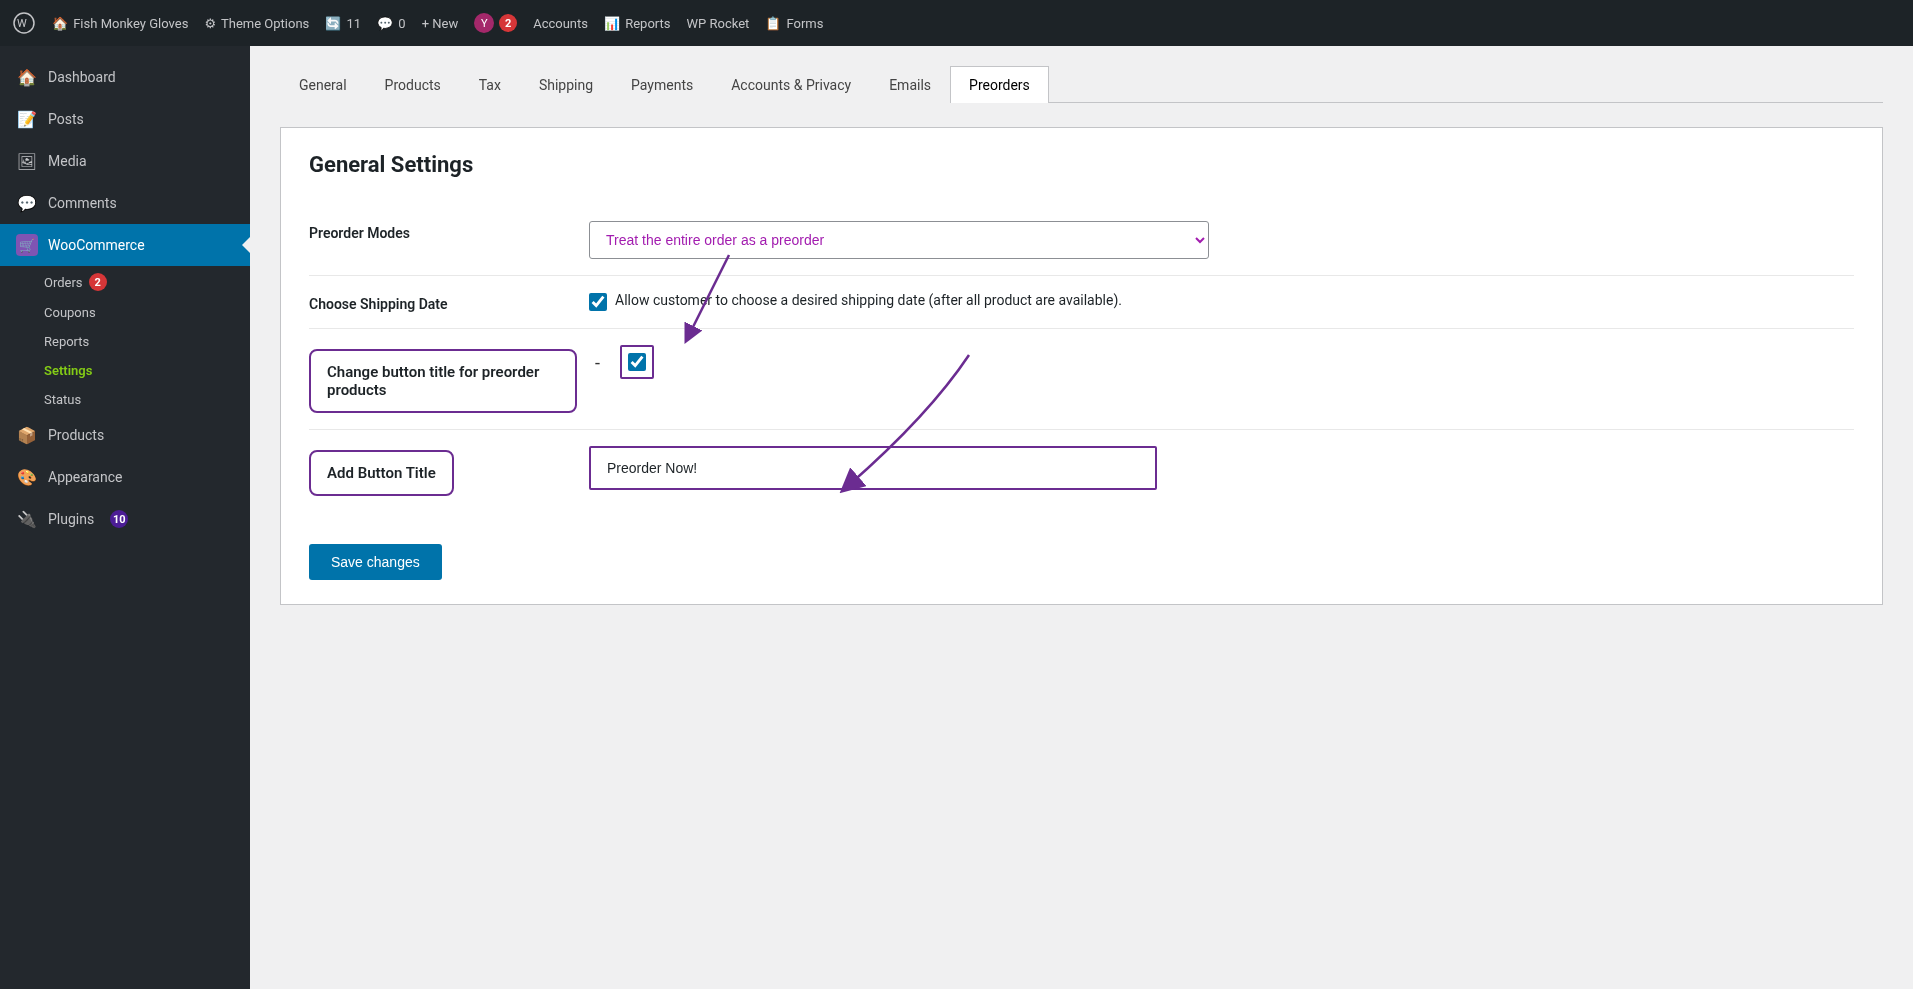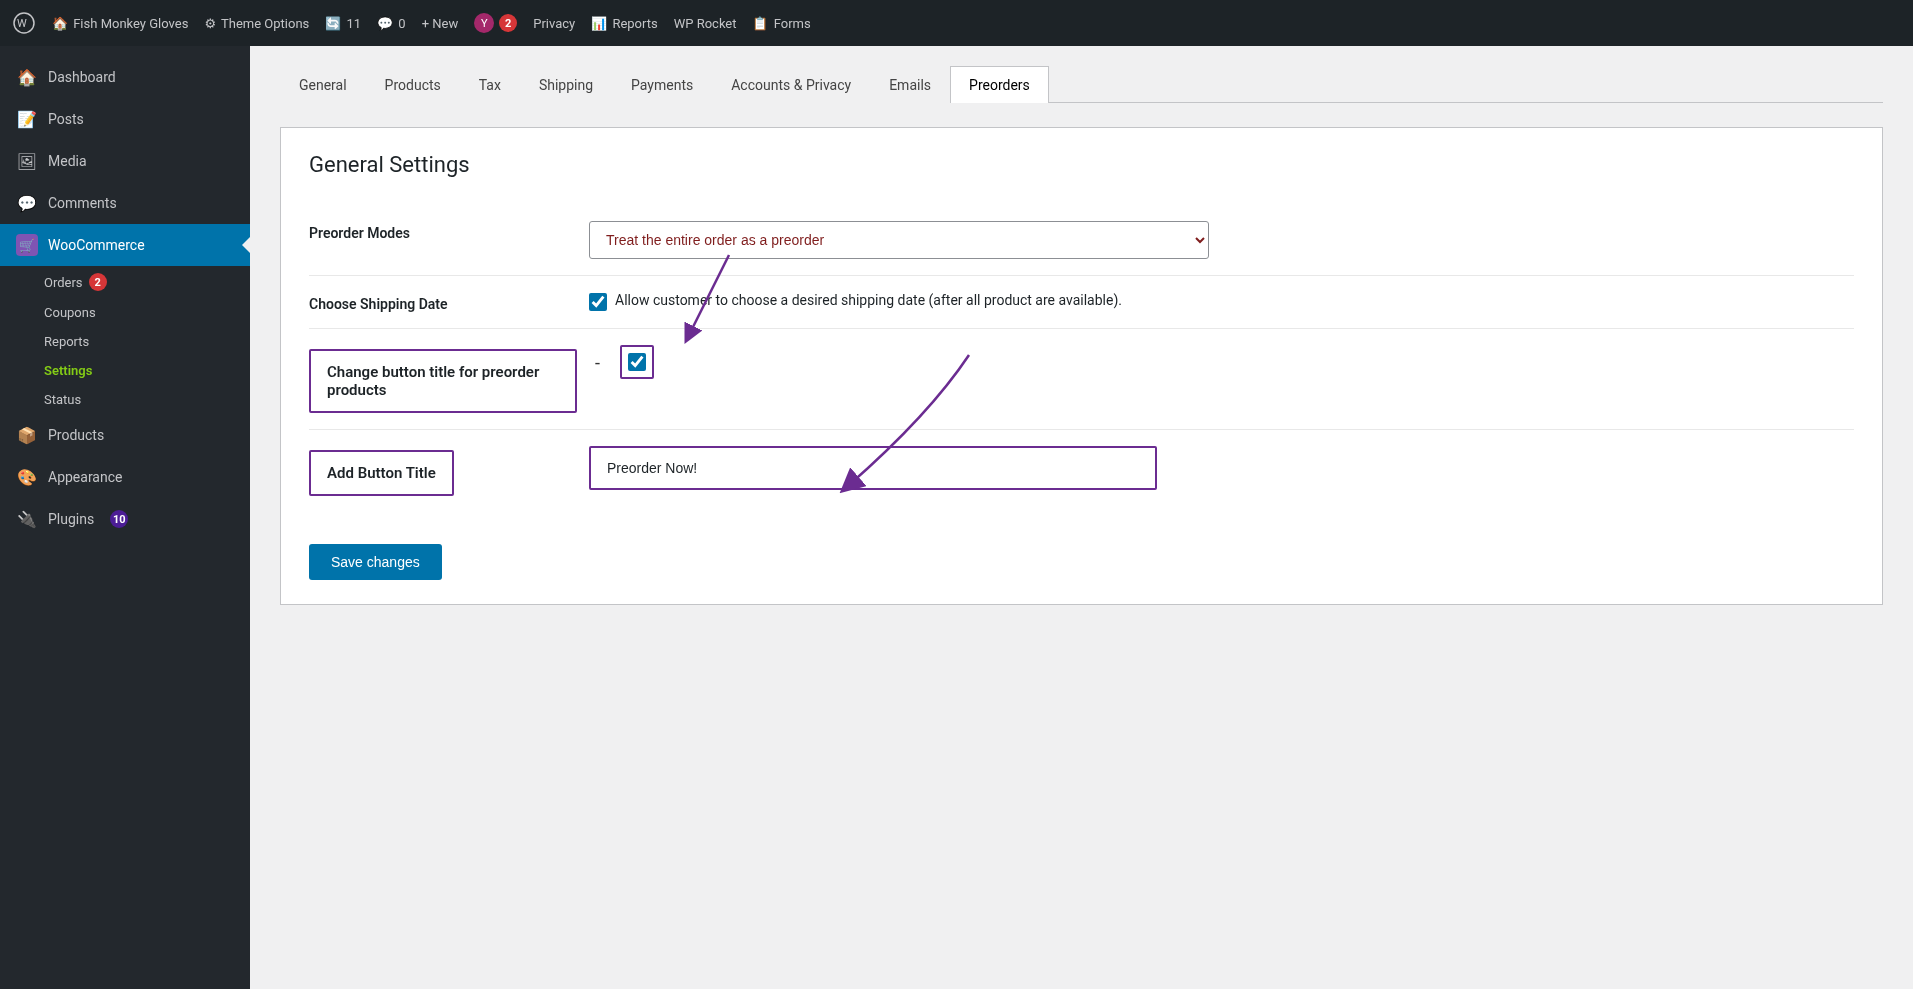--- a/index.html
+++ b/index.html
@@ -147,21 +147,21 @@
     }
 
     
     .settings-wrap {
       background: #fff;
       padding: 24px 28px;
       border: 1px solid #c3c4c7;
     }
     .settings-title {
       font-size: 22px;
-      font-weight: 400;
+      font-weight: 700;
       color: #1d2327;
       margin-bottom: 28px;
     }
 
     .settings-table {
       width: 100%;
       border-collapse: collapse;
     }
     .settings-table tr {
       border-top: 1px solid #e8e8e8;
@@ -185,21 +185,21 @@
     }
 
     
     .select-field {
       height: 38px;
       padding: 8px 12px;
       border: 1px solid #8c8f94;
       border-radius: 3px;
       background: #fff;
       font-size: 14px;
-      color: #7f1d1d;
+      color: #a21caf;
       width: 620px;
       max-width: 100%;
       appearance: auto;
       cursor: pointer;
     }
 
     
     .checkbox-label {
       display: flex;
       align-items: flex-start;
@@ -219,21 +219,21 @@
 
     
     .highlight-box {
       border: 2px solid #6b2c91;
       padding: 12px 16px;
       display: inline-block;
       font-size: 15px;
       font-weight: 600;
       color: #1d2327;
       background: #fff;
-      border-radius: 2px;
+      border-radius: 8px;
     }
     .highlight-input-box {
       border: 2px solid #6b2c91;
       border-radius: 2px;
       background: #fff;
       width: 568px;
       max-width: 100%;
     }
     .highlight-input-box input {
       width: 100%;
@@ -296,21 +296,21 @@
     <span>0</span>
   </div>
   <div class="admin-bar-item">
     <span>+ New</span>
   </div>
   <div class="admin-bar-item">
     <span style="background:#a4286a;border-radius:50%;width:20px;height:20px;display:inline-flex;align-items:center;justify-content:center;font-size:11px;color:#fff">Y</span>
     <span class="badge orange">2</span>
   </div>
   <div class="admin-bar-item">
-    <span>Privacy</span>
+    <span>Accounts</span>
   </div>
   <div class="admin-bar-item">
     <span>📊</span>
     <span>Reports</span>
   </div>
   <div class="admin-bar-item">
     <span>WP Rocket</span>
   </div>
   <div class="admin-bar-item">
     <span>📋</span>

